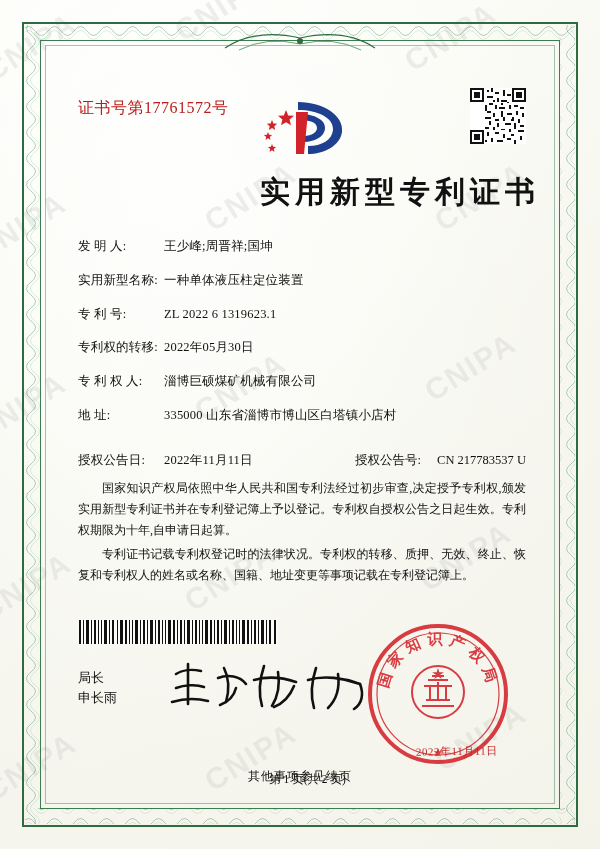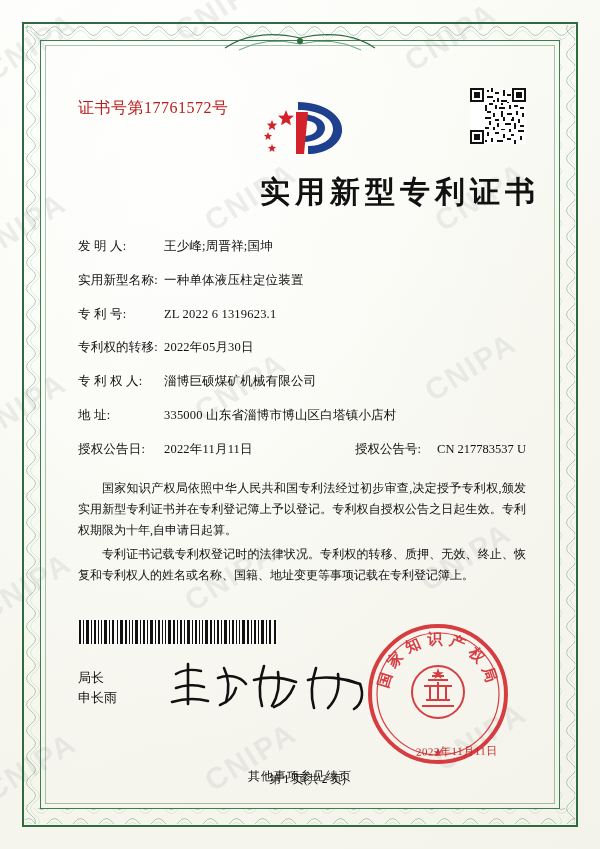--- a/index.html
+++ b/index.html
@@ -167,20 +167,21 @@
     letter-spacing: 0.2px;
   }
   .field-row.dual {
     margin-bottom: 17.5px;
   }
   .dual-second-label {
     flex: 0 0 auto;
     width: 82px;
     text-align: left;
     color: #111;
+    margin-top: 11px;
   }
   .dual-second-value {
     flex: 0 0 auto;
     color: #111;
     text-align: center;
   }
 
   .paragraphs {
     position: absolute;
     left: 18px;

